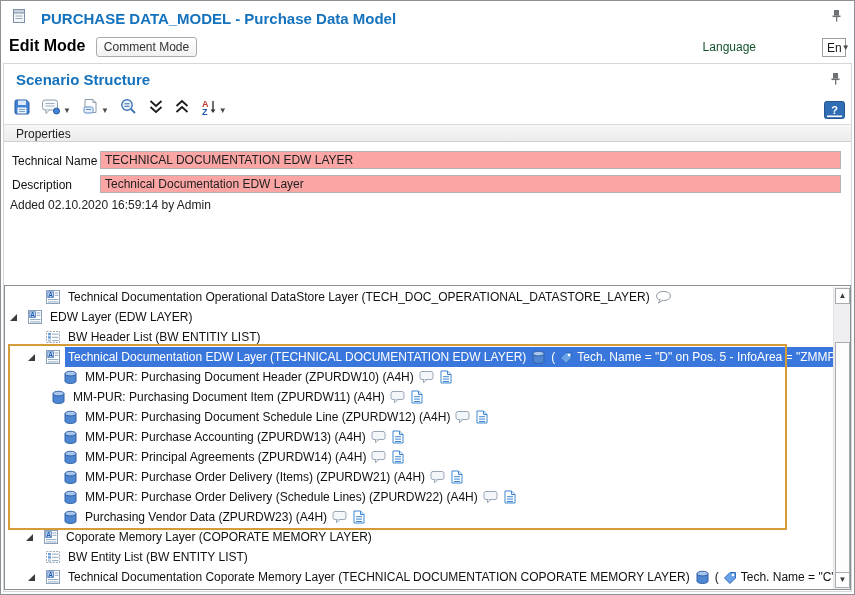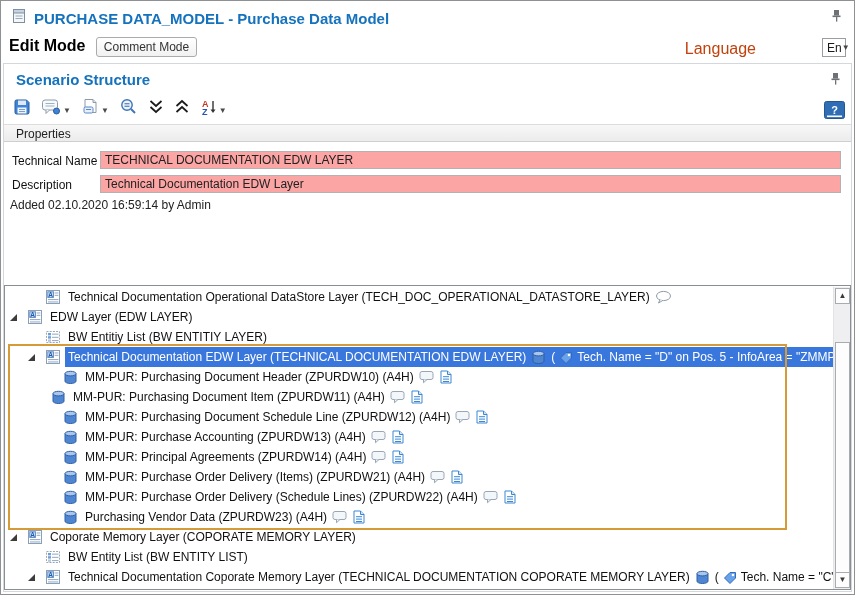--- a/index.html
+++ b/index.html
@@ -3,33 +3,33 @@
 <meta charset="utf-8">
 <style>
   * { margin:0; padding:0; box-sizing:border-box; }
   html,body { background:#fff; }
   body { font-family:"Liberation Sans", sans-serif; color:#1a1a1a; }
   #window {
     position:relative; width:855px; height:595px; background:#fff;
     border:1px solid #8e9094; overflow:hidden;
   }
   
-  .titlebar { position:absolute; left:10px; top:7px; height:20px; display:flex; align-items:center; gap:7px; }
+  .titlebar { position:absolute; left:10px; top:7px; height:20px; display:flex; align-items:center; gap:14px; }
   .titlebar .title { font-size:15px; font-weight:bold; color:#1572bd; white-space:nowrap; }
   .pin { position:absolute; width:12px; height:14px; }
   .pin-1 { right:11px; top:8px; }
   
   .modebar { position:absolute; left:0; top:34px; width:100%; height:26px; }
   .edit-mode { position:absolute; left:8px; top:2px; font-size:16px; font-weight:bold; color:#000; }
   .comment-btn {
     position:absolute; left:95px; top:2px; width:101px; height:20px;
     border:1px solid #ababab; border-radius:3px; background:linear-gradient(#ffffff,#f1f1f1);
     font-size:12px; color:#333; text-align:center; line-height:18px; cursor:default;
   }
-  .lang-label { position:absolute; right:98px; top:5px; font-size:16px; color:#c2410c;padding-left:39px; }
+  .lang-label { position:absolute; right:98px; top:5px; font-size:12px; color:#14532d;padding-left:39px; }
   .lang-select {
     position:absolute; right:8px; top:3px; width:24px; height:19px;
     border:1px solid #9a9da1; background:#fff; font-size:12px;
     display:flex; align-items:center; justify-content:space-between; padding:0 4px;
   }
   .lang-select .arr { font-size:8px; color:#444; }
   
   .panel {
     position:absolute; left:2px; top:62px; right:2px; bottom:2px;
     border:1px solid #d5d8da; background:#fff;
@@ -250,21 +250,21 @@
                 <rect x="1.5" y="2.5" width="13" height="11" fill="#fff" stroke="#9aa7b5" stroke-dasharray="2 1.2"></rect>
                 <rect x="3" y="4" width="3" height="2.4" fill="#6f9fd8"></rect>
                 <rect x="7" y="4.6" width="6.5" height="1.1" fill="#9ab0c8"></rect>
                 <rect x="3" y="7.2" width="3" height="2.4" fill="#6f9fd8"></rect>
                 <rect x="7" y="7.8" width="6.5" height="1.1" fill="#9ab0c8"></rect>
                 <rect x="3" y="10.4" width="3" height="2.4" fill="#b9c6d4"></rect>
                 <rect x="7" y="11" width="6.5" height="1.1" fill="#9ab0c8"></rect>
               </svg>
             </span>
             <span class="band">
-              <span class="lbl">BW Entitiy List (BW ENTITIY LAYER)</span>
+              <span class="lbl">BW Header List (BW ENTITIY LIST)</span>
             </span>
           </div>
           <div class="tree-row" style="padding-left: 22px;">
             <span class="expander">
               <svg width="9" height="9">
                 <path d="M8 1 V8 H1 Z" fill="#3c3c3c"></path>
               </svg>
             </span>
             <span class="node-icon">
               <svg width="16" height="16">
@@ -506,21 +506,21 @@
                 <svg width="12" height="14">
                   <path d="M1 1 h6.5 l3.5 3.5 V13 H1 Z" fill="#fff" stroke="#3c87d2"></path>
                   <path d="M7.5 1 v3.5 H11" fill="#cfe4f7" stroke="#3c87d2"></path>
                   <rect x="3" y="6.2" width="6" height="1" fill="#3c87d2"></rect>
                   <rect x="3" y="8.6" width="6" height="1" fill="#3c87d2"></rect>
                   <rect x="3" y="11" width="6" height="1" fill="#3c87d2"></rect>
                 </svg>
               </span>
             </span>
           </div>
-          <div class="tree-row" style="padding-left: 4px;">
+          <div class="tree-row" style="padding-left: 20px;">
             <span class="expander">
               <svg width="9" height="9">
                 <path d="M8 1 V8 H1 Z" fill="#3c3c3c"></path>
               </svg>
             </span>
             <span class="node-icon">
               <svg width="16" height="16">
                 <rect x="1.5" y="1.5" width="13" height="13" fill="#fff" stroke="#8aa0b8"></rect>
                 <rect x="2.8" y="2.8" width="5.6" height="5.6" fill="#d8e6f5" stroke="#5b87c5"></rect>
                 <text x="5.6" y="7.6" font-size="6.5" font-weight="bold" fill="#1d5bb0" text-anchor="middle">A</text>

